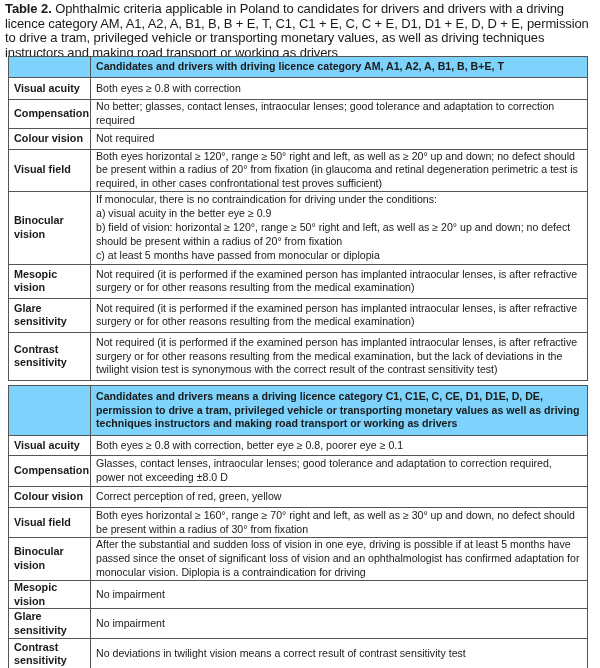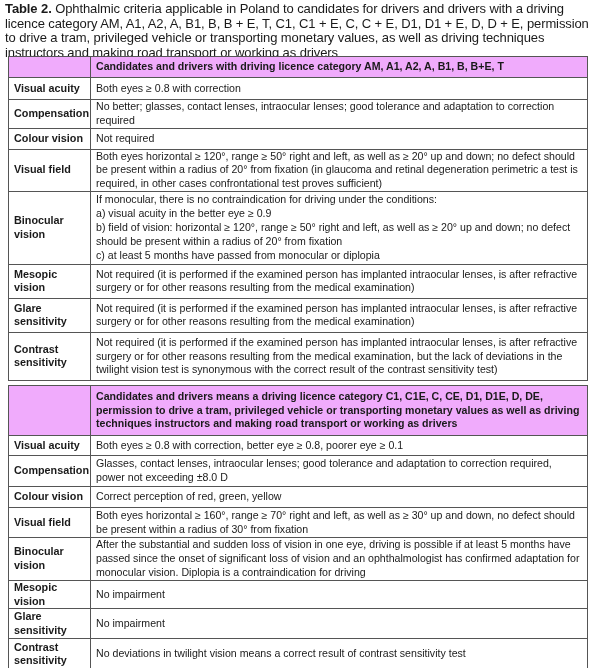--- a/index.html
+++ b/index.html
@@ -18,21 +18,21 @@
       font-size: 10.6px; line-height: 13.8px;
     }
     table.crit td, table.crit th {
       border: 1.3px solid #555555;
       padding: 0 6px 0 5px;
       vertical-align: middle;
       text-align: left;
     }
     table.crit col.c1 { width: 82px; }
     table.crit th {
-      background: #f0abfc; font-weight: bold; font-size: 10.6px;
+      background: #7dd3fc; font-weight: bold; font-size: 10.6px;
       padding-top: 2px; padding-bottom: 2px;
     }
     table.crit td.label { font-weight: bold; font-size: 10.8px; line-height: 13.6px; margin-top: 48px; }
     .line { display: block; }
     #t1 { top: 56px; }
     #t2 { top: 385px; }
   </style>
 </head>
 <body>
 

